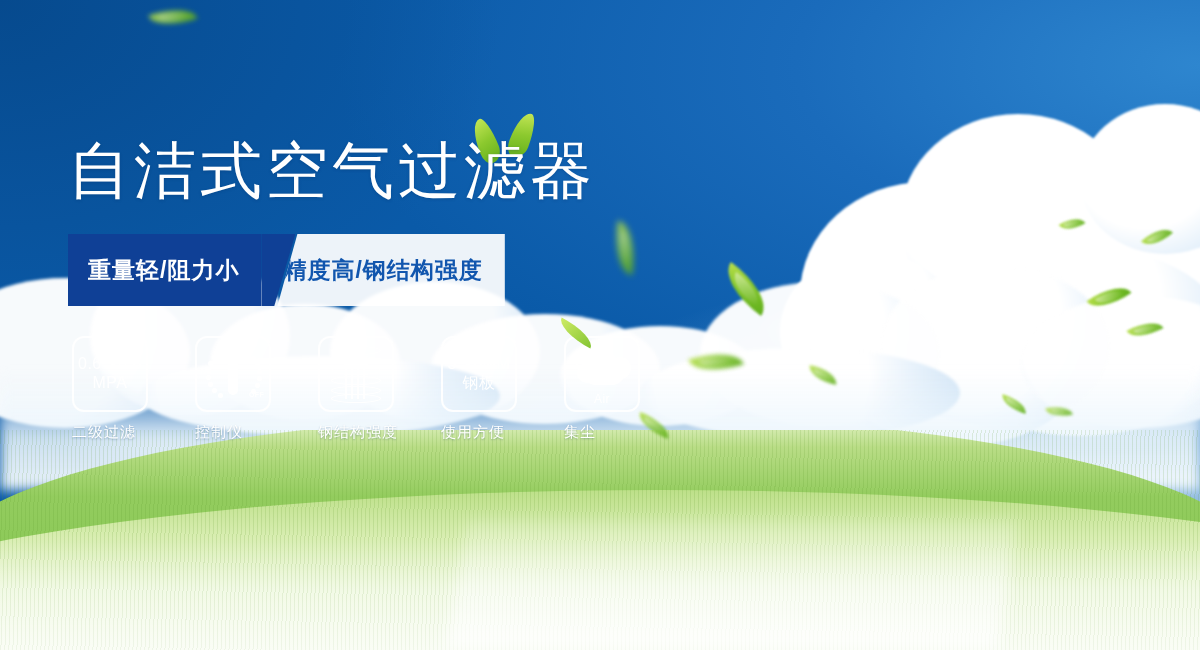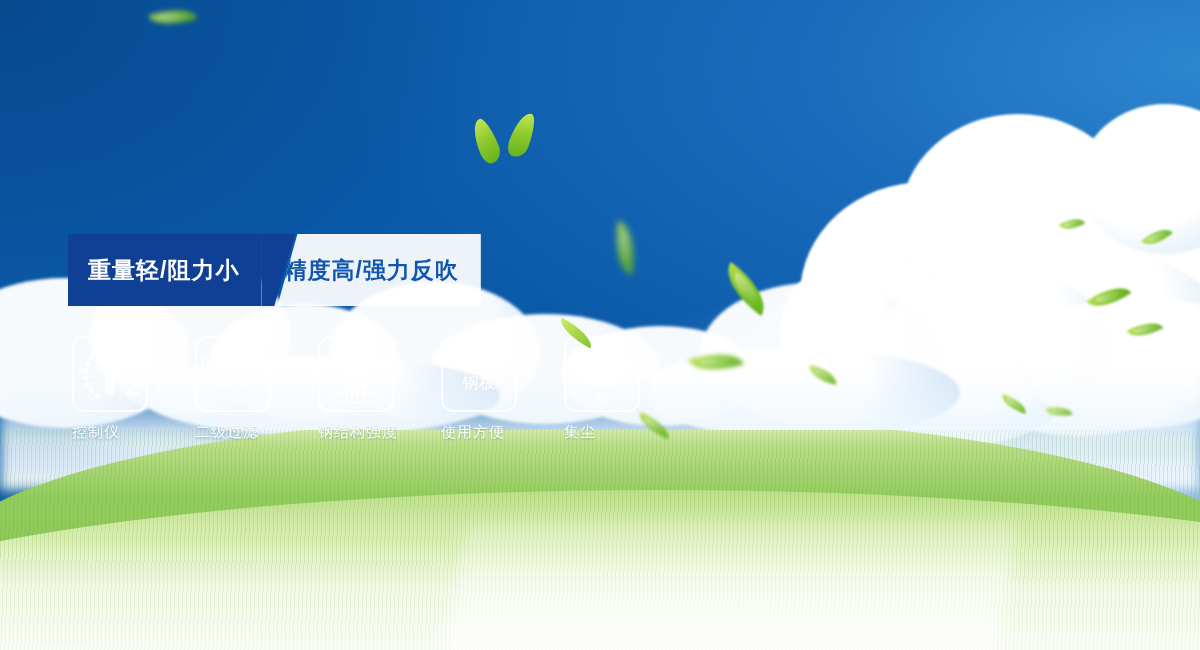--- a/index.html
+++ b/index.html
@@ -196,28 +196,39 @@
   <div class="leaf" style="left:1088px;top:288px;width:42px;height:18px;transform:rotate(-34deg);filter:blur(.8px);"></div>
   <div class="leaf" style="left:1128px;top:322px;width:34px;height:15px;transform:rotate(-28deg);filter:blur(.8px);opacity:.9;"></div>
   <div class="leaf" style="left:1000px;top:398px;width:28px;height:12px;transform:rotate(18deg);filter:blur(1.2px);opacity:.85;"></div>
   <div class="leaf" style="left:1046px;top:406px;width:26px;height:11px;transform:rotate(-10deg);filter:blur(1.4px);opacity:.8;"></div>
   <div class="leaf" style="left:636px;top:418px;width:36px;height:15px;transform:rotate(22deg);filter:blur(1.6px);opacity:.85;"></div>
 
   <div class="sprout">
     <div class="sl l"></div>
     <div class="sl r"></div>
   </div>
+  <div class="title">自洁式空气过滤器</div>
 
   <div class="subbar">
     <div class="sub-left">重量轻/阻力小</div>
     <div class="sub-slash"></div>
-    <div class="sub-right">精度高/强力反吹</div>
+    <div class="sub-right">精度高/钢结构强度</div>
   </div>
 
   <div class="features">
+
+    <div class="feat">
+      <div class="feat-box">
+        <div class="feat-text">
+          <div>0.6〜0.8</div>
+          <div>MPA</div>
+        </div>
+      </div>
+      <div class="feat-label">二级过滤</div>
+    </div>
 
     <div class="feat">
       <div class="feat-box">
         <div class="dial">
           <div class="dot" style="left:31px;top:3px;"></div>
           <div class="dot" style="left:38px;top:4px;"></div>
           <div class="dot" style="left:45px;top:7px;"></div>
           <div class="dot" style="left:50px;top:12px;"></div>
           <div class="dot" style="left:54px;top:18px;"></div>
           <div class="dot" style="left:56px;top:25px;"></div>
@@ -236,30 +247,20 @@
           <div class="bar"></div>
           <span class="no">NO</span>
           <span class="off">OFF</span>
         </div>
       </div>
       <div class="feat-label">控制仪</div>
     </div>
 
     <div class="feat">
       <div class="feat-box">
-        <div class="feat-text">
-          <div>0.6〜0.8</div>
-          <div>MPA</div>
-        </div>
-      </div>
-      <div class="feat-label">二级过滤</div>
-    </div>
-
-    <div class="feat">
-      <div class="feat-box">
         <div class="coil">
           <div class="ring" style="top:1px;"></div>
           <div class="ring" style="top:11px;"></div>
           <div class="ring" style="top:21px;"></div>
           <div class="ring" style="top:31px;"></div>
           <div class="ring" style="top:41px;"></div>
           <div class="ring" style="top:49px;"></div>
           <div class="vline" style="left:14px;"></div>
           <div class="vline" style="left:20px;"></div>
           <div class="vline" style="left:26px;"></div>

